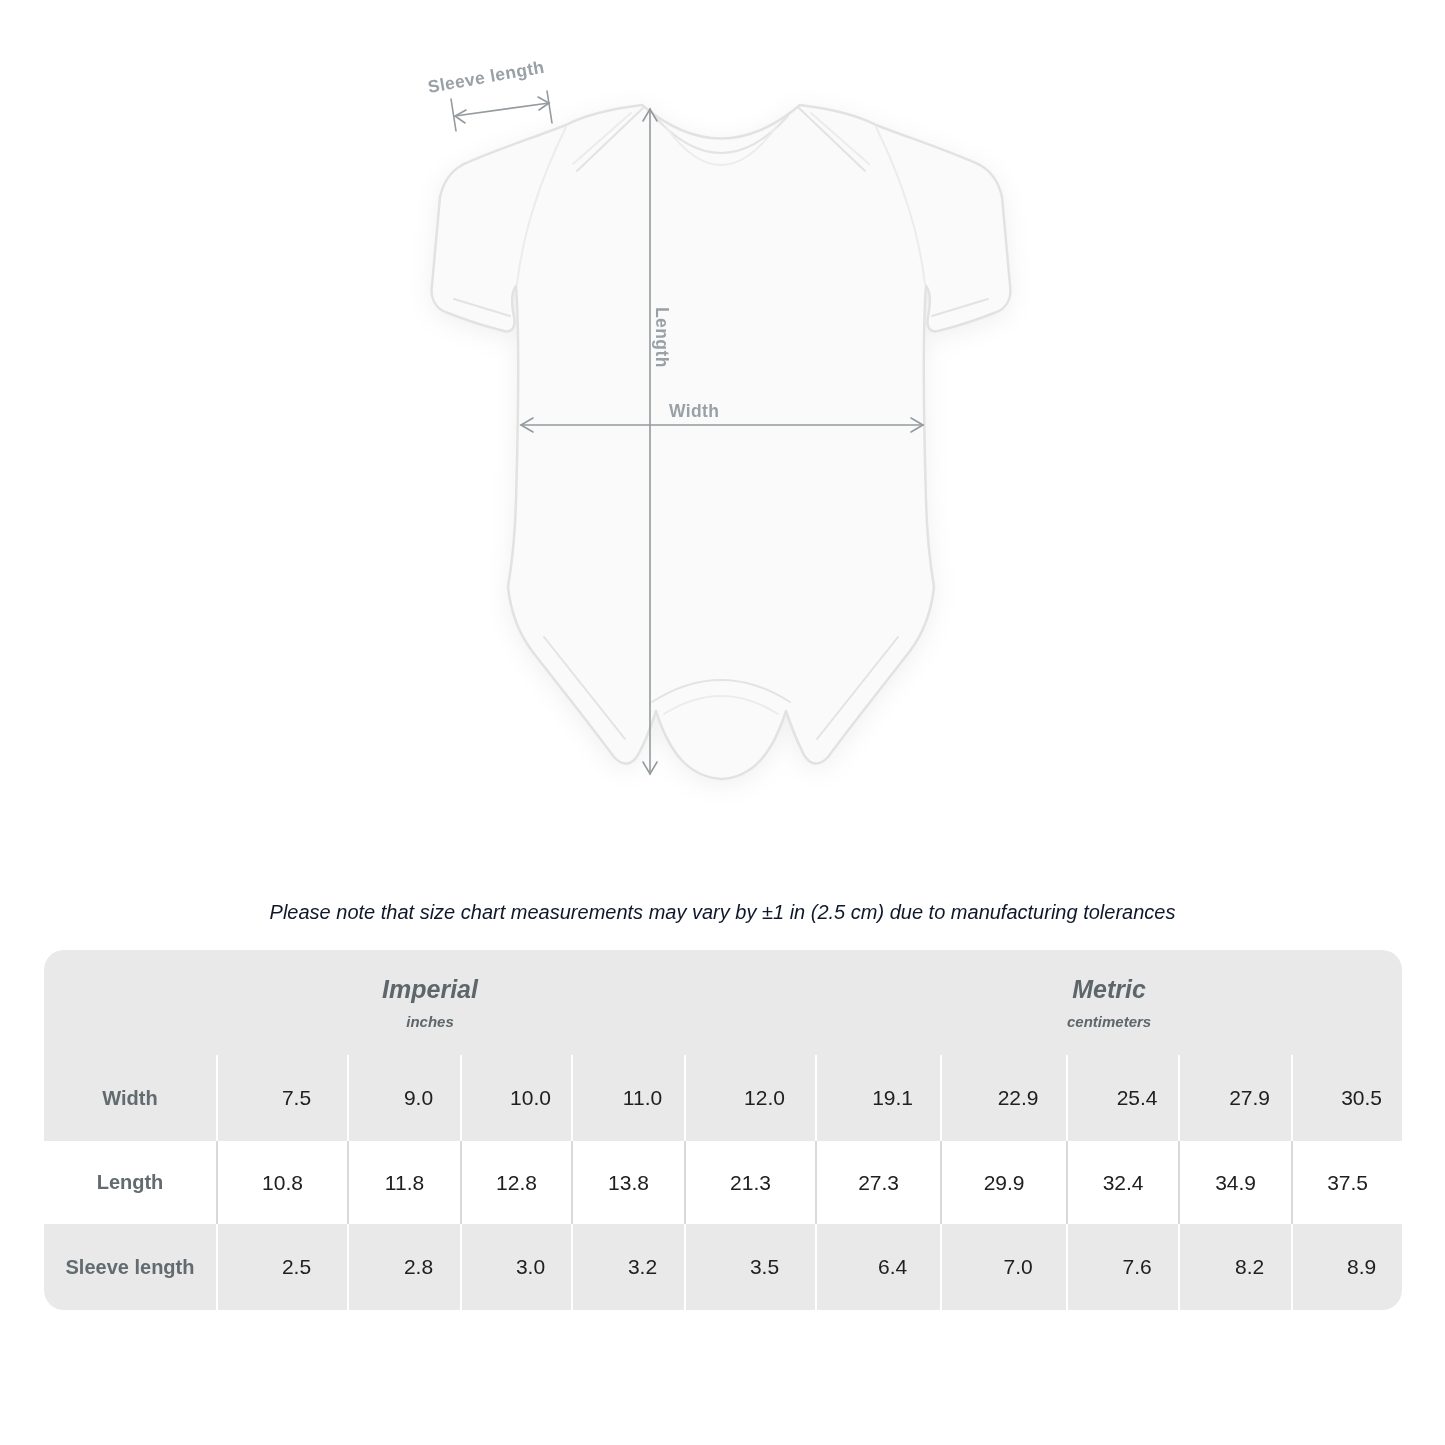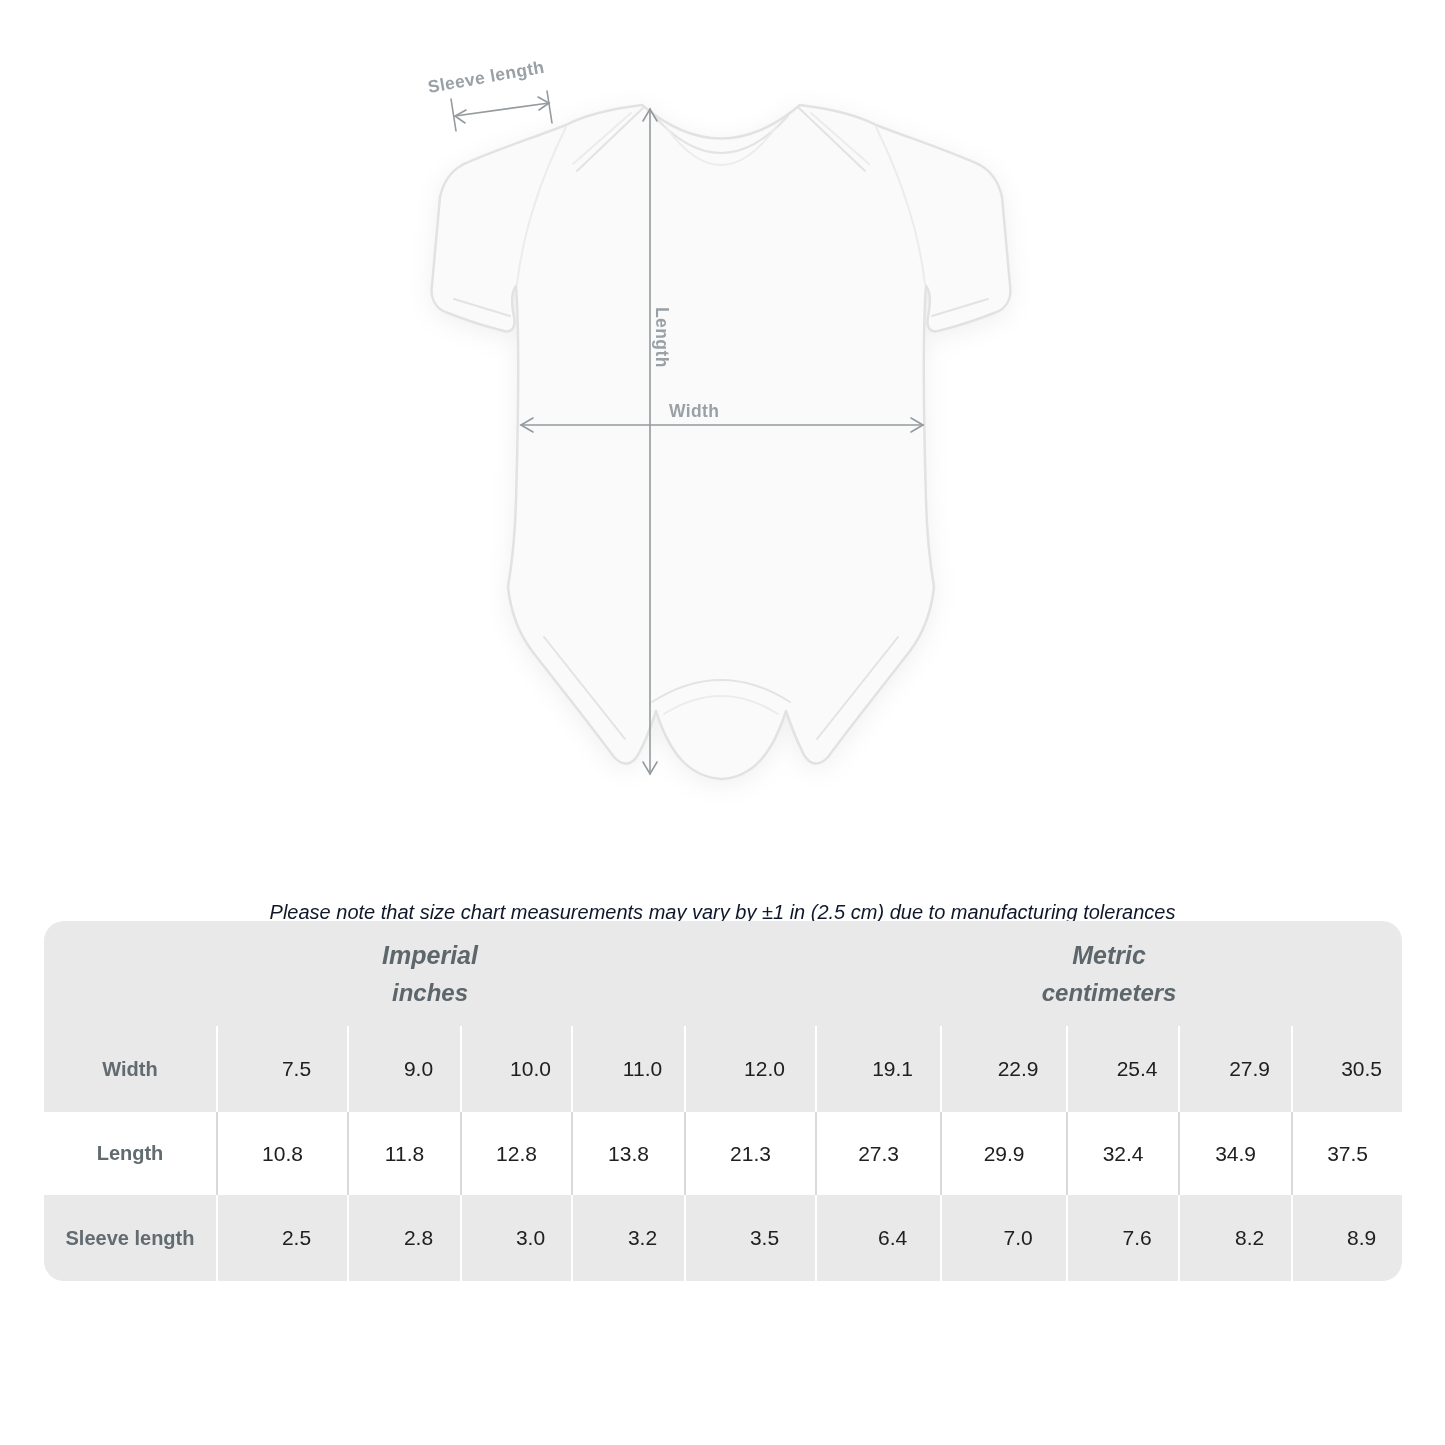--- a/index.html
+++ b/index.html
@@ -15,27 +15,27 @@
   .dim-line{stroke:#949a9e;stroke-width:1.6;fill:none;stroke-linecap:round;}
   .dim-label{font-size:17.5px;font-weight:bold;fill:#9aa1a6;letter-spacing:.4px;}
 
   
   .title{position:absolute;left:0;top:849px;width:100%;text-align:center;
          font-size:37px;font-weight:bold;color:#3a3a3a;letter-spacing:.2px;}
   .subtitle{position:absolute;left:0;top:901px;width:100%;text-align:center;
          font-size:20px;font-style:italic;color:#0f172a;}
 
   
-  .table-wrap{position:absolute;left:44px;top:921px;width:1358px;border-radius:20px;overflow:hidden;}
+  .table-wrap{position:absolute;left:44px;top:950px;width:1358px;border-radius:20px;overflow:hidden;}
   table.size-table{border-collapse:collapse;table-layout:fixed;width:100%;}
   .size-table th,.size-table td{padding:0;text-align:center;vertical-align:middle;}
 
   .unit-row th{background:#e9e9e9;height:105px;}
   .unit-name{font-size:25px;font-weight:bold;font-style:italic;color:#5d666b;}
-  .unit-sub{font-size:24px;font-style:italic;color:#5d666b;margin-top:9px;}
+  .unit-sub{font-size:15px;font-style:italic;color:#5d666b;margin-top:9px;}
 
   .head-row th{background:#ffffff;height:82px;font-size:20px;font-weight:bold;color:#616b70;
                white-space:pre-line;line-height:1.25;}
   .head-row th + th{border-left:2px solid #d9d9d9;}
 
   .row-gray td{background:#e9e9e9;}
   .row-white td{background:#ffffff;}
   .row-gray td + td{border-left:2px solid #ffffff;padding-left:28px;}
   .row-white td + td{border-left:2px solid #d9d9d9;margin-top:36px;}
   tr.data-row td{height:86px;font-size:21px;color:#202020;}

